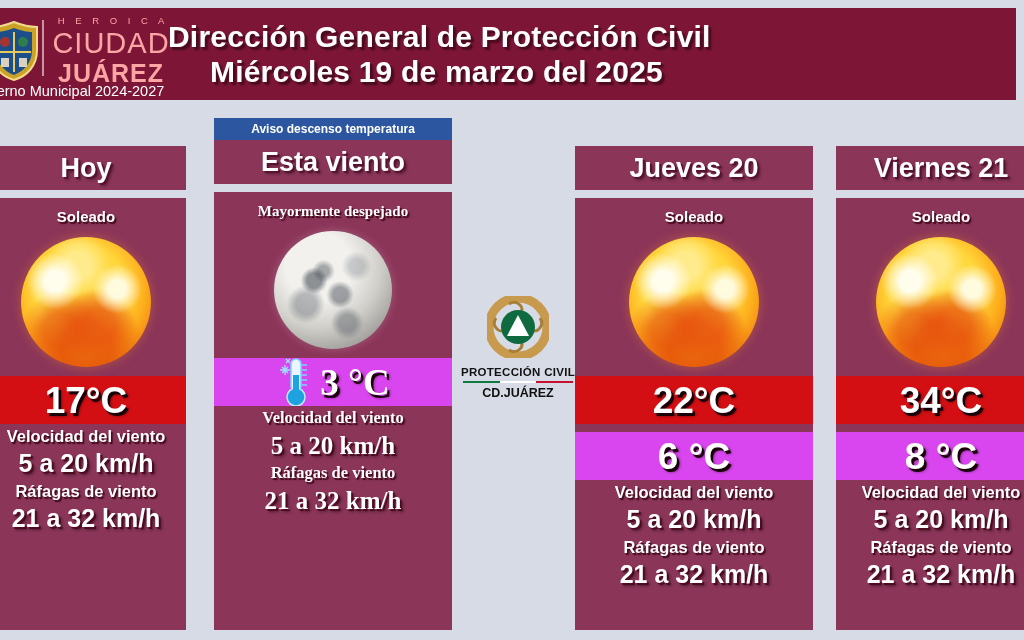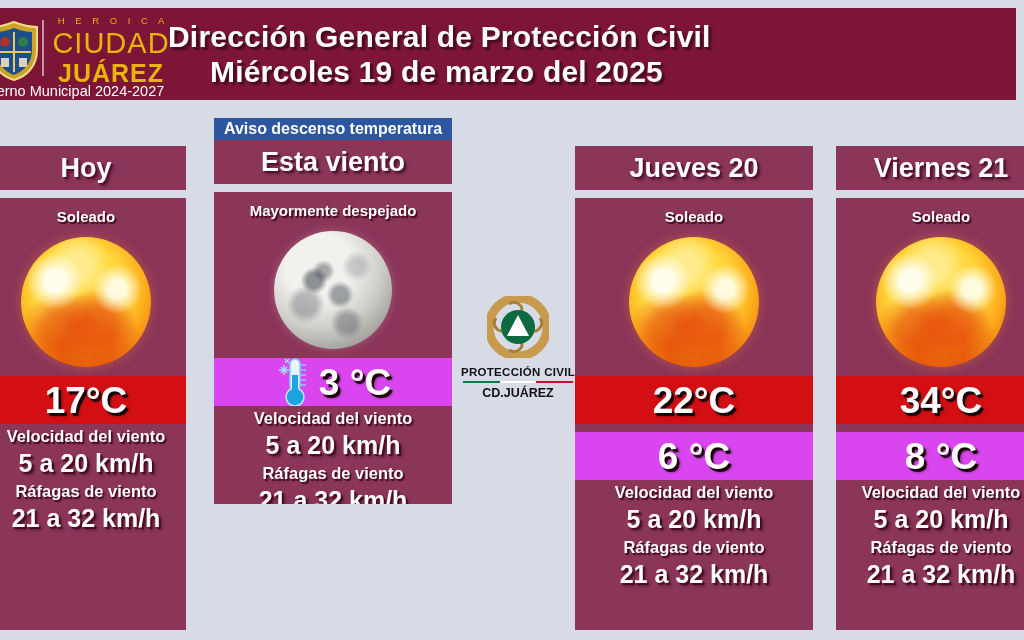--- a/index.html
+++ b/index.html
@@ -19,21 +19,21 @@
   .brand {
     width:168px; height:100%;
     display:flex; align-items:center; position:relative;
     flex:0 0 168px;
   }
   .shield {
     position:absolute; left:-14px; top:12px; width:56px; height:62px;
   }
   .brand-text {
     position:absolute; left:46px; top:6px; width:130px;
-    color:#eab308; text-align:center;
+    color:#fca5a5; text-align:center;
   }
   .brand-sep {
     position:absolute; left:42px; top:12px; width:2px; height:56px;
     background:rgba(255,255,255,.55);
   }
   .heroica {
     font-size:9.5px; letter-spacing:4px; font-weight:400; line-height:14px;
     padding-left:4px;
   }
   .ciudad {
@@ -60,21 +60,21 @@
   
   .card { position:absolute; }
   .card-title {
     background:#8b3559; color:#fff; font-weight:bold;
     font-size:27px; line-height:44px; text-align:center;
     height:44px; overflow:hidden; white-space:nowrap;
     text-shadow: 2px 2px 0 #58122f, 3px 3px 3px rgba(0,0,0,.4);
   }
   .alert-badge {
     background:#2d56a0; color:#fff; font-weight:bold;
-    font-size:16px; line-height:22px; height:22px; text-align:center;
+    font-size:12px; line-height:22px; height:22px; text-align:center;
     white-space:nowrap; overflow:hidden;
   }
   .card-body {
     background:#8b3559; color:#fff; text-align:center;
     overflow:hidden; position:relative;
   }
   .cond {
     font-size:15px; font-weight:bold; line-height:22px; padding-top:8px;
     white-space:nowrap;
     text-shadow: 1.5px 1.5px 0 #4d0b20, 2px 2px 2px rgba(0,0,0,.4);
@@ -201,21 +201,21 @@
           <div class="val">5 a 20 km/h</div>
           <div class="lab">Ráfagas de viento</div>
           <div class="val">21 a 32 km/h</div>
         </div>
       </div>
     </div>
     <div class="card" style="left:214px; top:118px; width:238px;">
       <div class="alert-badge">Aviso descenso temperatura</div>
       <div class="card-title">Esta viento</div>
       <div style="height:8px"></div>
-      <div class="card-body" style="height:312px;">
+      <div class="card-body" style="height:438px;font-family:Liberation Serif, serif;">
         <div class="cond">Mayormente despejado</div>
         <div class="icon-wrap" style="height:136px;">
           <div class="moon" style="width:118px;height:118px;"></div>
         </div>
         <div class="band band-lo" style="height:48px;">
           <svg class="thermo" viewBox="0 0 38 54">
             <rect x="15" y="4" width="10" height="32" rx="5" fill="#eaf6ff" stroke="#7fd4ff" stroke-width="1.5"></rect>
             <circle cx="20" cy="42" r="9" fill="#1fa3e0" stroke="#bfe9ff" stroke-width="1.5"></circle>
             <rect x="17" y="20" width="6" height="20" fill="#1fa3e0"></rect>
             <g stroke="#7fd4ff" stroke-width="1.5">

